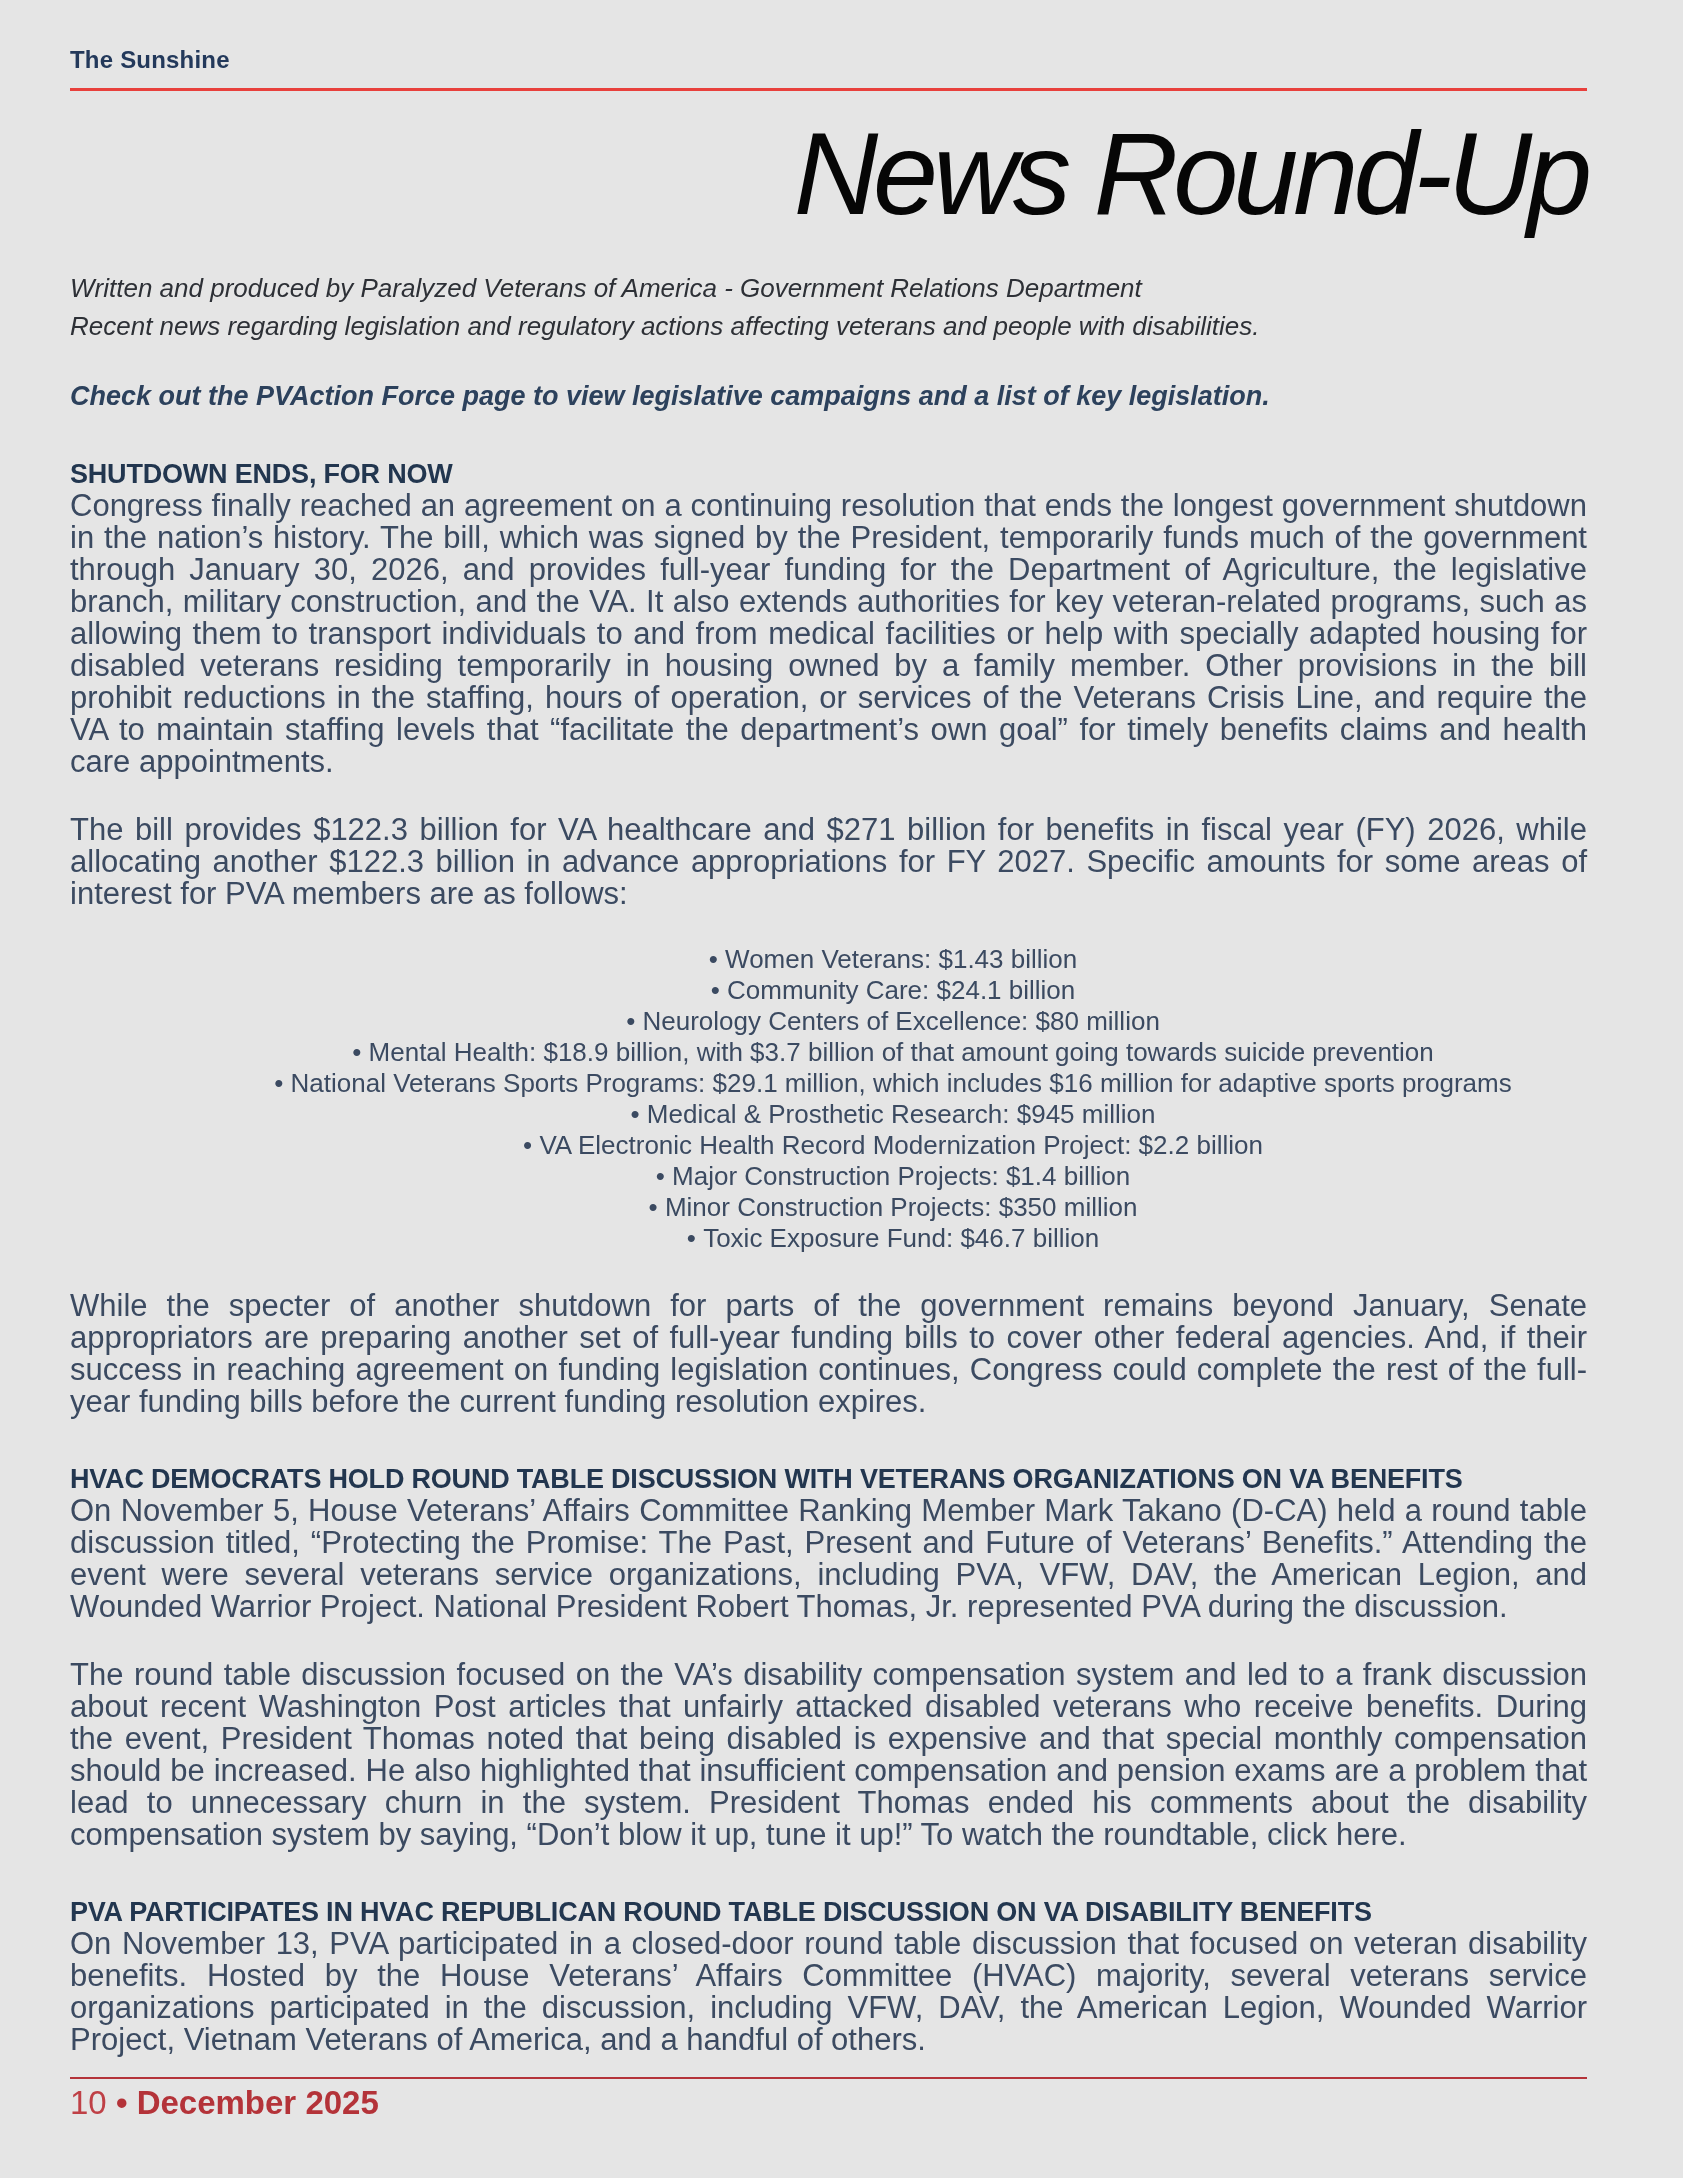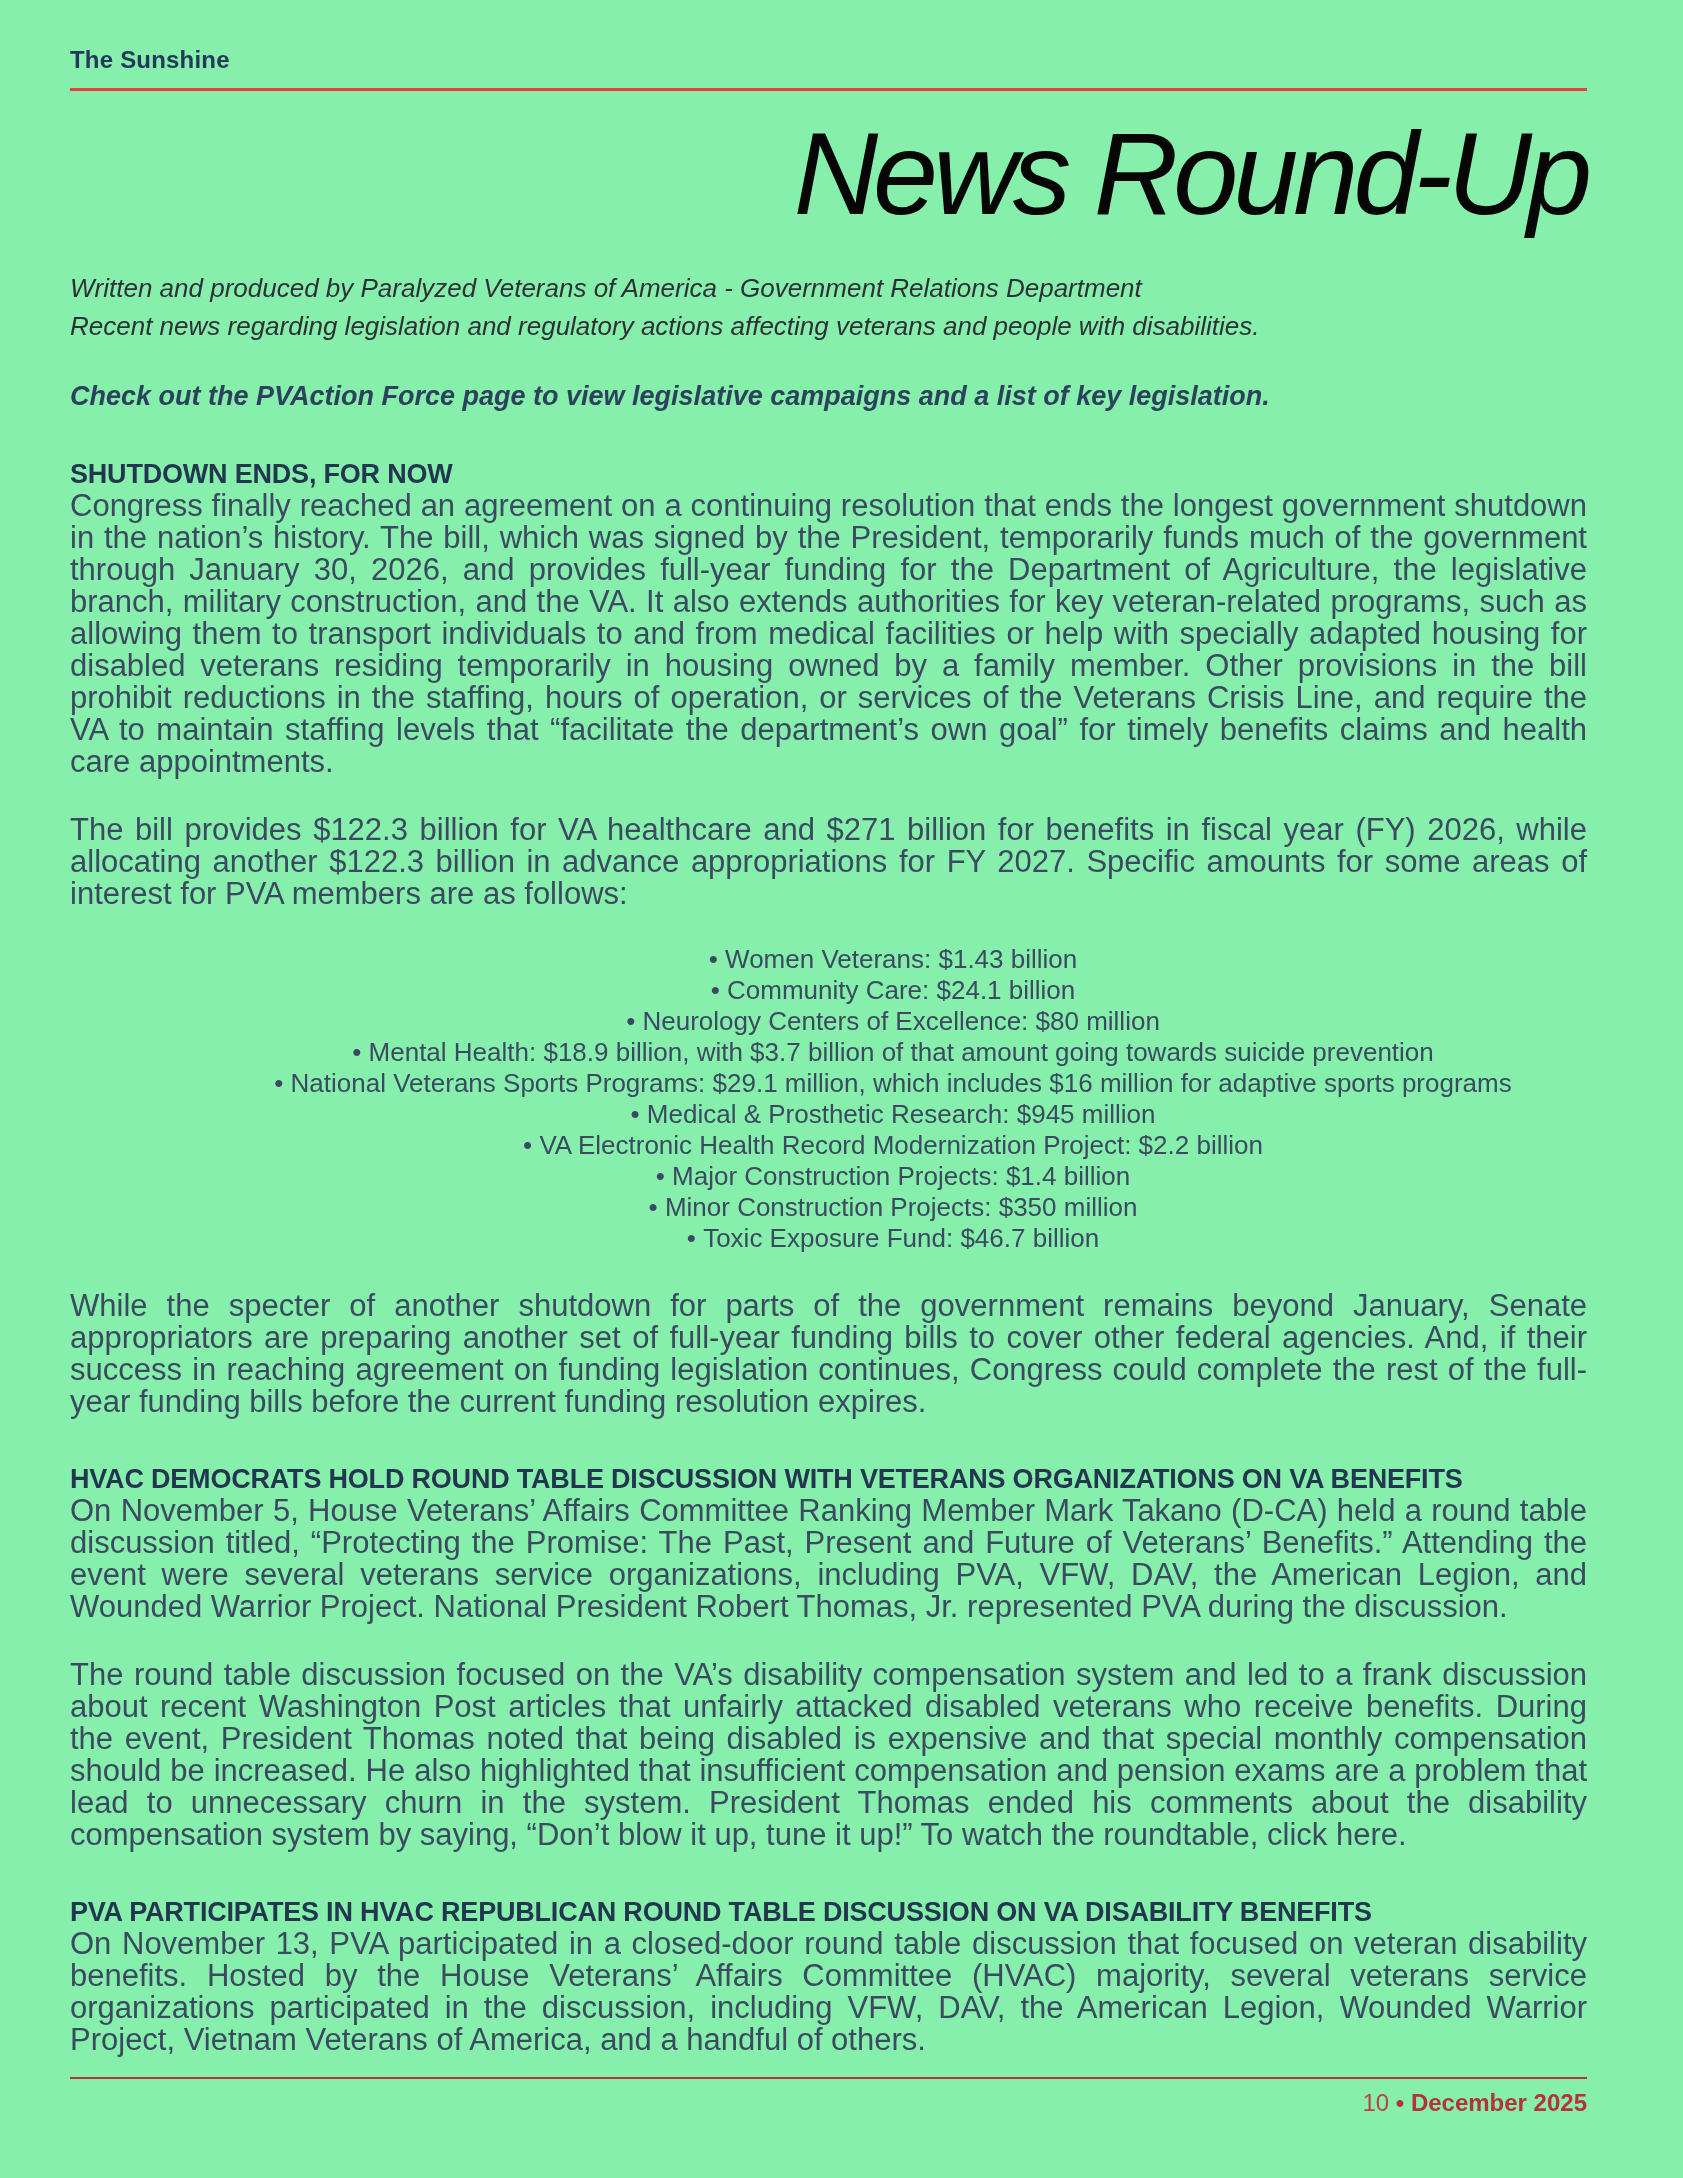--- a/index.html
+++ b/index.html
@@ -1,21 +1,21 @@
 <!DOCTYPE html>
 <html><head>
 <meta charset="utf-8">
 <style>
   html,body { margin:0; padding:0; background:#ffffff; }
   .page {
     position:relative;
     width:1683px; height:2178px;
     box-sizing:border-box;
     padding:46px 96px 0 70px;
-    background:#86efac;
+    background:#e5e5e5;
     font-family:"Liberation Sans", sans-serif;
     overflow:hidden;
   }
   .brand {
     font-size:24px; font-weight:bold;
     color:#23395b; letter-spacing:0.2px;
   }
   .top-rule {
     border:none; border-top:3px solid #e8403c;
     margin:14px 0 0 0;
@@ -60,21 +60,21 @@
   ul.funding li::before { content:"\2022\00a0"; }
   .plain-link { color:inherit; text-decoration:none; cursor:pointer; }
   .footer {
     position:absolute; left:70px; right:96px; top:2077px;
   }
   .footer-rule {
     border:none; border-top:2.5px solid #b43339;
     margin:0 0 9px 0;
   }
   .footer-text {
-    font-size:24px; color:#bf4046; line-height:30px;text-align:right;
+    font-size:33px; color:#bf4046; line-height:30px;
   }
   .footer-text .sep { color:#b43339; font-weight:bold; }
   .footer-text .issue { color:#b43339; font-weight:bold; }
 </style>
 </head>
 <body>
 
 <div class="page">
 
   <div class="brand">The Sunshine</div>

